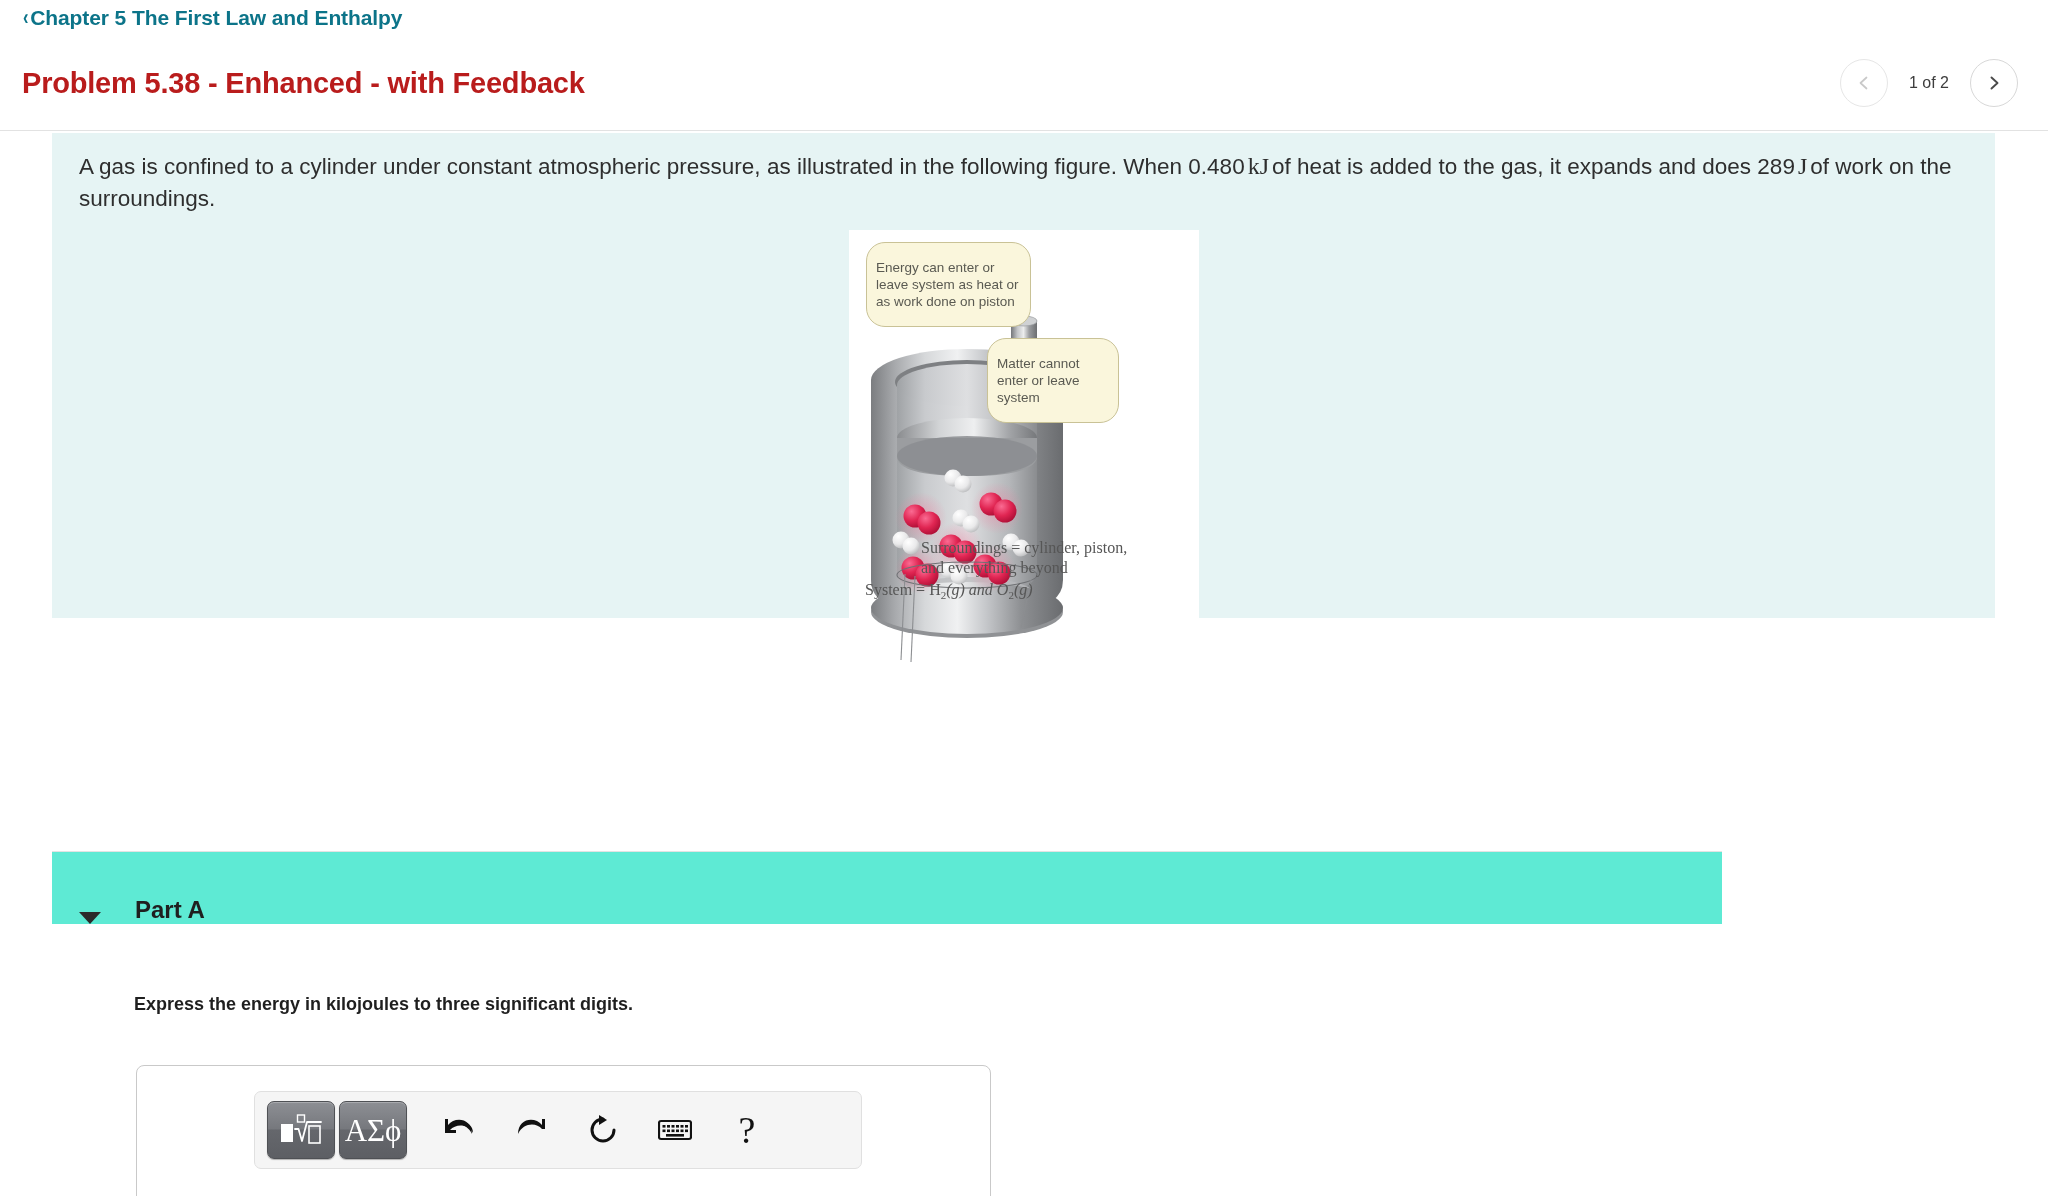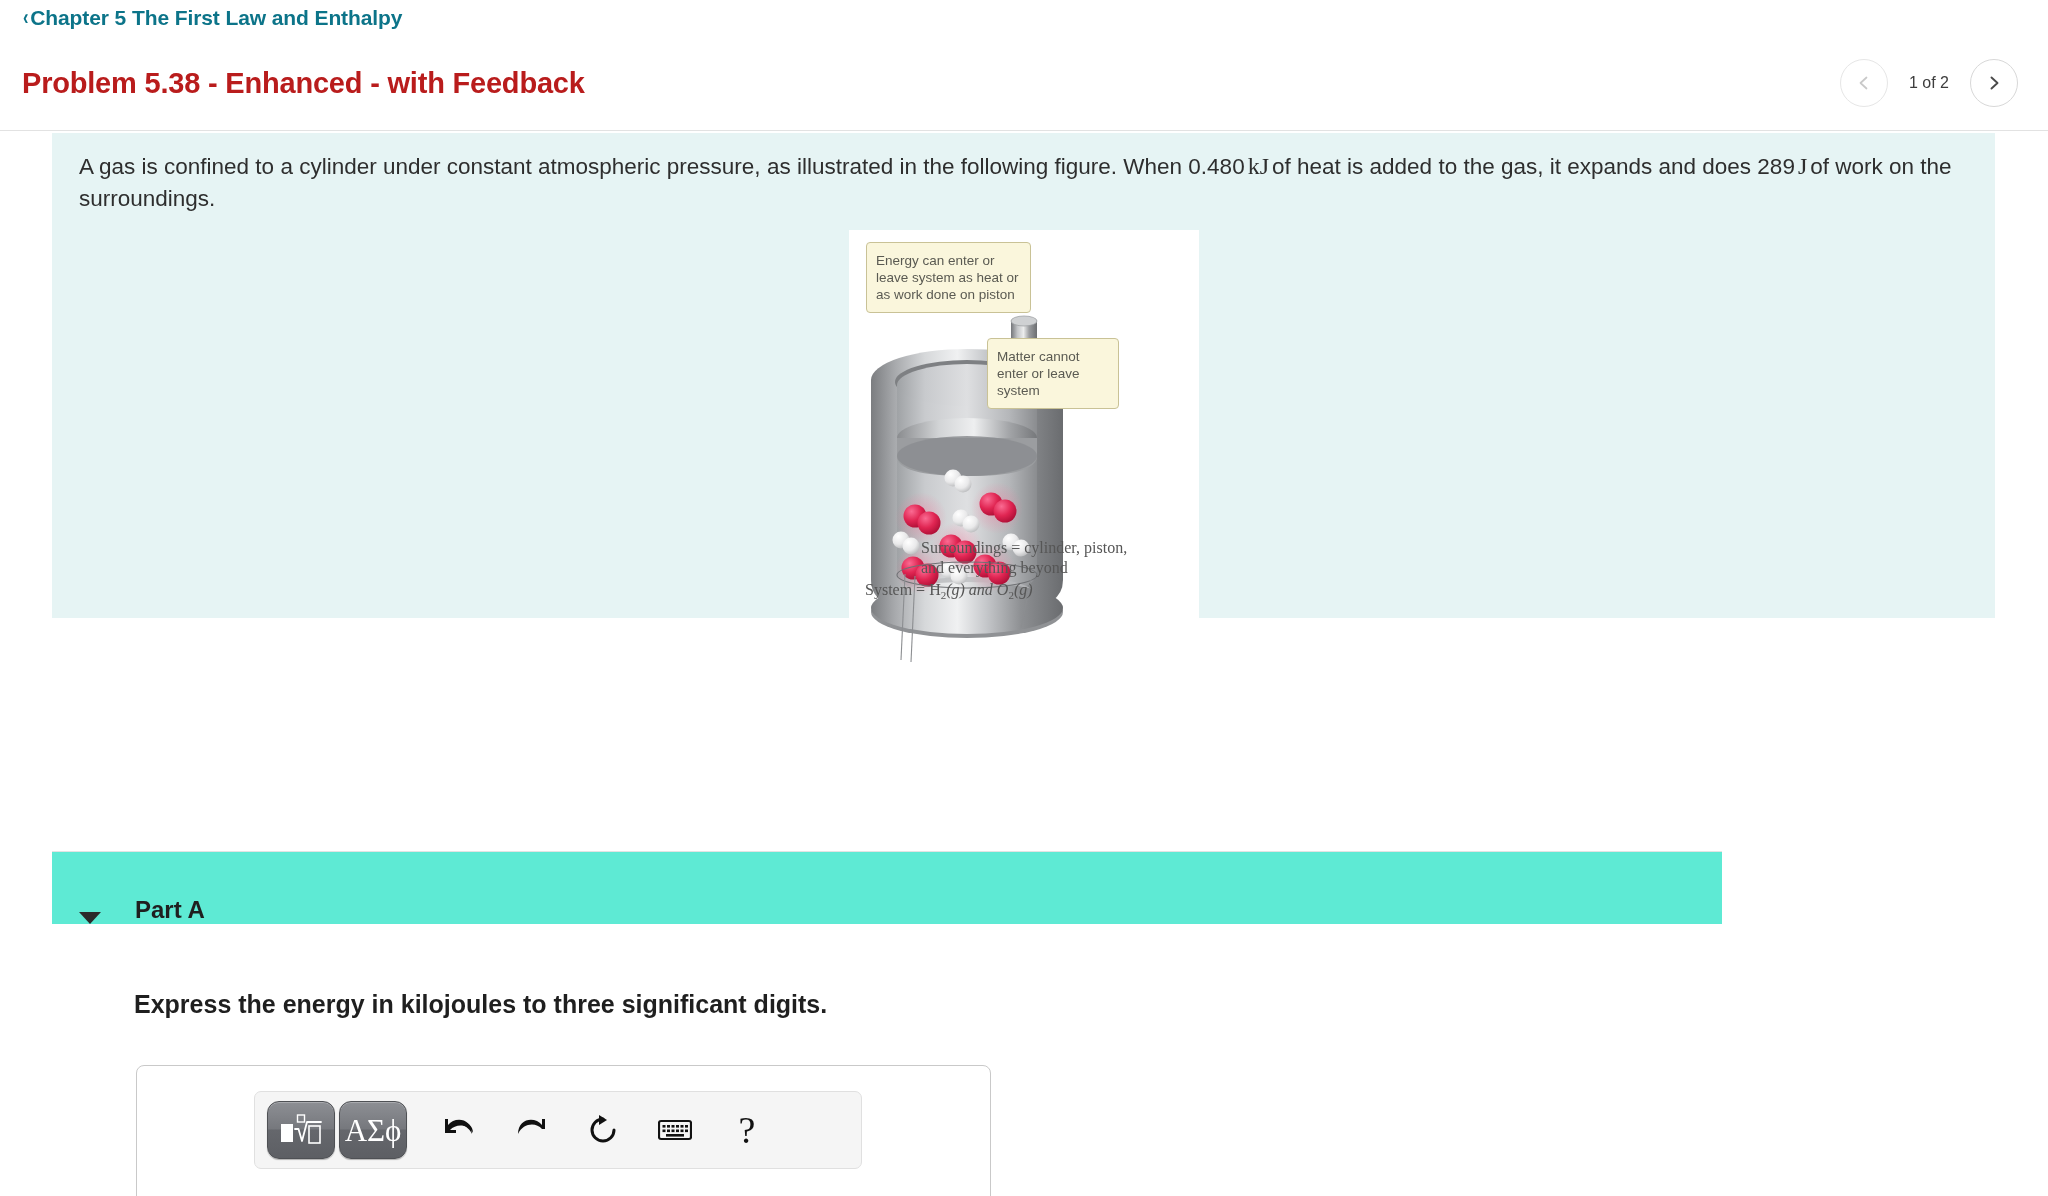--- a/index.html
+++ b/index.html
@@ -152,21 +152,21 @@
     left: 134px; top: 955px;
     width: 1300px;
   }
   #question-text {
     font-size: 22.5px;
     color: #2e2e2e;
     line-height: 32px;
     margin: 0;
   }
   #instruction-text {
-    font-size: 25px;
+    font-size: 18px;
     font-weight: bold;
     color: #1f1f1f;
     line-height: 32px;
     margin: 33px 0 0 0;
   }
 
   
   #answer-box {
     position: absolute;
     left: 136px; top: 1065px;
@@ -181,21 +181,21 @@
     width: 608px; height: 78px;
     background: #f5f5f5;
     border: 1px solid #e0e0e0;
     border-radius: 7px;
     display: flex; align-items: center;
     padding-left: 12px;
     gap: 4px;
   }
   .tb-btn {
     width: 68px; height: 58px;
-    border-radius: 12px;
+    border-radius: 7px;
     display: flex; align-items: center; justify-content: center;
     cursor: pointer;
     flex: 0 0 auto;
   }
   .tb-btn.raised {
     background: linear-gradient(180deg, #8d8f94 0%, #76787d 48%, #65676c 50%, #5d5f64 100%);
     border: 1px solid #4f5155;
     box-shadow: 0 1px 1px rgba(0,0,0,0.28), inset 0 1px 0 rgba(255,255,255,0.25);
     color: #fff;
   }
@@ -219,26 +219,26 @@
   
   #figure-card {
     position: absolute; inset: 0;
     background: #ffffff;
     overflow: hidden;
   }
   .callout {
     position: absolute;
     background: #faf6dc;
     border: 1px solid #c9c296;
-    border-radius: 4px;
+    border-radius: 19px;
     font-family: "Liberation Sans", sans-serif;
     font-size: 13.5px;
     line-height: 17px;
     color: #5a5a52;
-    padding: 9px 9px;
+    padding: 16px 9px;
   }
   #callout-energy { left: 17px; top: 12px; width: 165px; }
   #callout-matter { left: 138px; top: 108px; width: 132px; }
   .fig-caption {
     position: absolute;
     font-family: "Liberation Serif", serif;
     font-size: 16px;
     line-height: 20px;
     color: #565656;
   }

